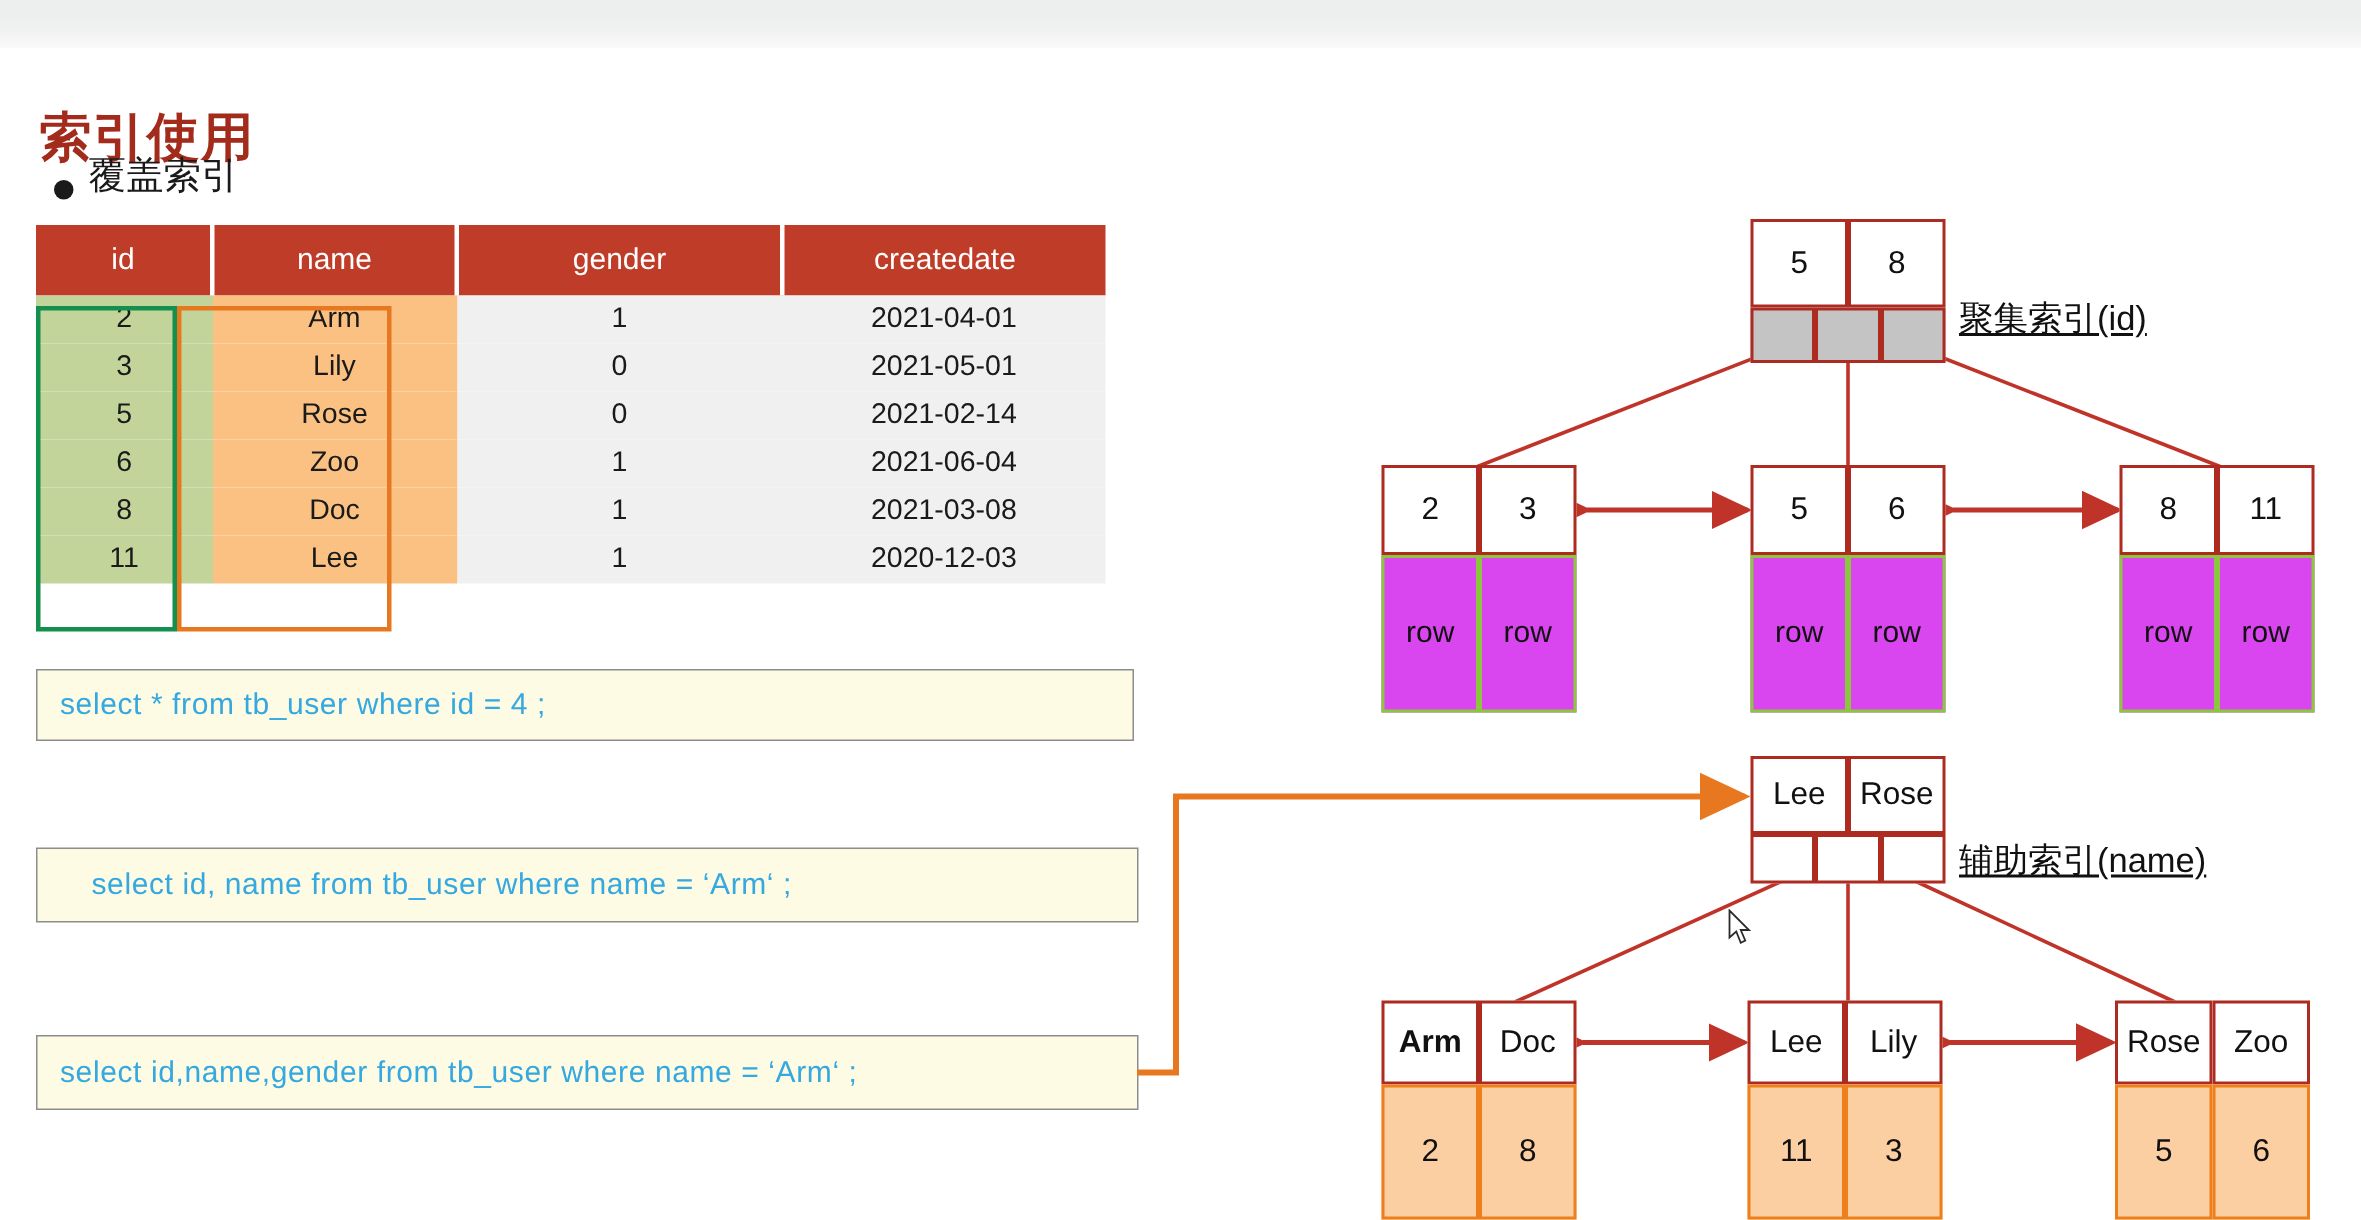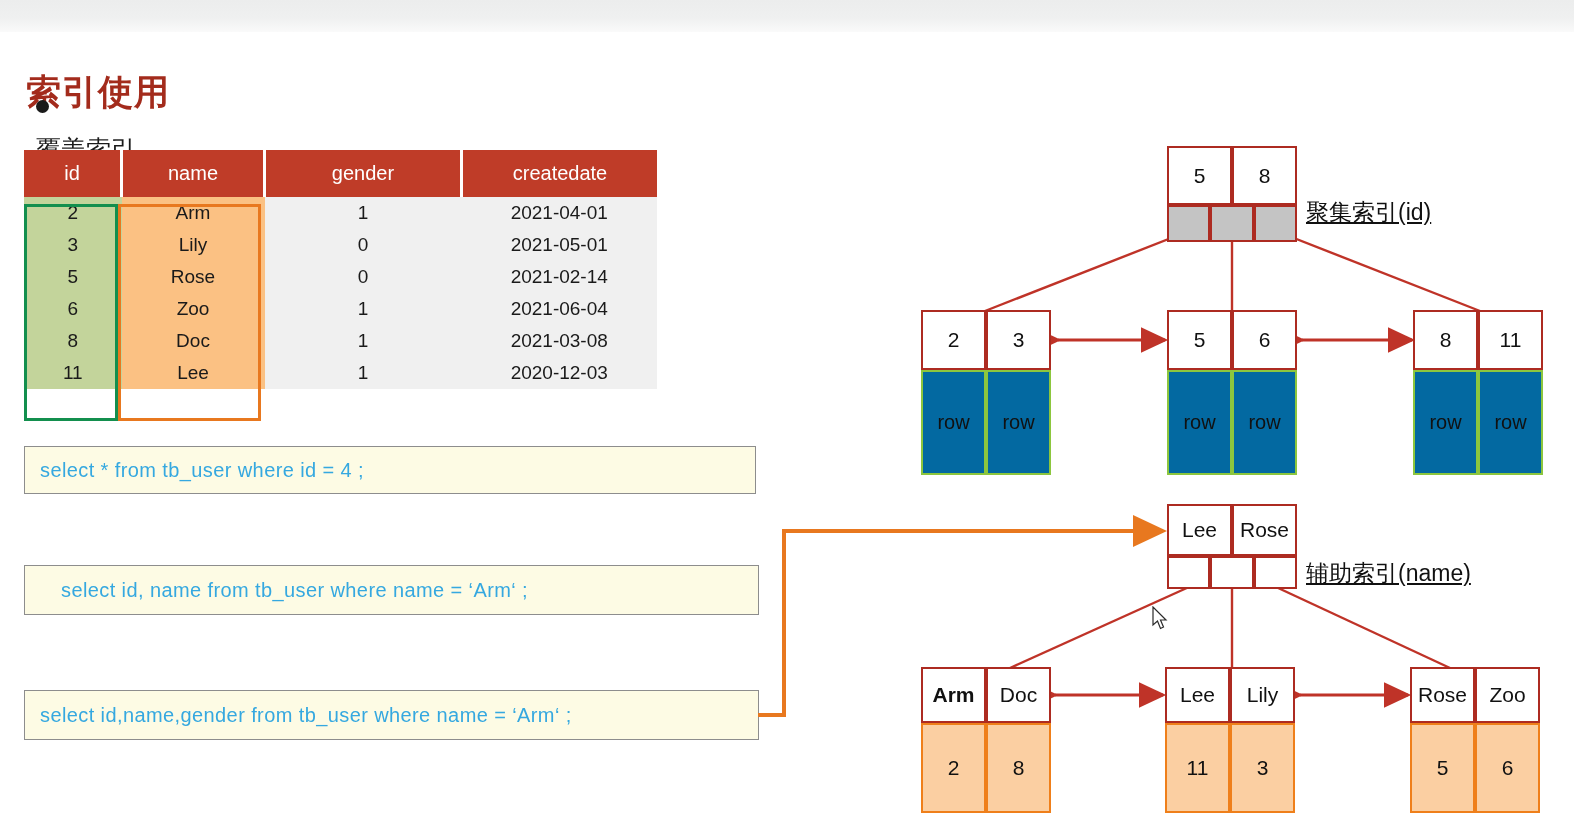--- a/index.html
+++ b/index.html
@@ -8,28 +8,28 @@
     background:#ffffff;
     font-family:"Liberation Sans","DejaVu Sans",sans-serif;
     color:#1a1a1a;
   }
   #topband{position:absolute;left:0;top:0;width:1574px;height:32px;
     background:linear-gradient(to bottom,#eceded 0%,#eff0f0 55%,#fafafa 100%);}
 
   
   #page-title{position:absolute;left:26px;top:26px;font-size:35px;font-weight:bold;
     color:#a32b1c;letter-spacing:1px;line-height:1;margin-top:48px;}
-  #bullet-row{position:absolute;left:36px;top:100px;display:flex;align-items:flex-start;gap:20px;flex-direction:column;}
+  #bullet-row{position:absolute;left:36px;top:100px;display:flex;align-items:flex-end;gap:10px;}
   #bullet-dot{width:13px;height:13px;border-radius:50%;background:#1a1a1a;display:block;}
   #bullet-text{font-size:25px;color:#1a1a1a;}
 
   
   #tbl{position:absolute;left:24px;top:150px;border-collapse:collapse;}
   #tbl th{background:#bf3c28;color:#ffffff;font-weight:normal;font-size:20px;
-    padding:12px 0;border-right:3px solid #ffffff;}
+    padding:12px 10px;border-right:3px solid #ffffff;}
   #tbl th:last-child{border-right:none;}
   #tbl td{font-size:19px;padding:5px 0;text-align:center;color:#1a1a1a;background:#f0f0f0;}
   #tbl td.c-id{background:#c3d49b;}
   #tbl td.c-name{background:#fbc183;}
   .w-id{width:96px;}.w-name{width:140px;}.w-gender{width:194px;}.w-date{width:194px;}
   #hl-id{position:absolute;left:24px;top:204px;width:94px;height:217px;
     border:3px solid #138f4e;box-sizing:border-box;pointer-events:none;}
   #hl-name{position:absolute;left:118px;top:204px;width:143px;height:217px;
     border:3px solid #e8781f;box-sizing:border-box;pointer-events:none;}
 
@@ -39,21 +39,21 @@
     color:#35a8e0;font-size:20px;letter-spacing:.4px;}
 
   
   #diagram{position:absolute;left:0;top:0;width:1574px;height:813px;pointer-events:none;}
   .node{position:absolute;box-sizing:border-box;display:flex;}
   .kcell{flex:1;border:2px solid #ad2b21;box-sizing:border-box;background:#ffffff;
     display:flex;align-items:center;justify-content:center;font-size:21px;color:#111;}
   .kcell.bold{font-weight:bold;}
   .pcell{flex:1;border:2px solid #ad2b21;box-sizing:border-box;background:#c4c4c4;}
   .pcell.white{background:#ffffff;}
-  .rowcell{flex:1;border:2px solid #8cc63e;box-sizing:border-box;background:#0369a1;
+  .rowcell{flex:1;border:2px solid #8cc63e;box-sizing:border-box;background:#d946ef;
     display:flex;align-items:center;justify-content:center;font-size:20px;color:#111;}
   .idcell{flex:1;border:2px solid #ef7f1a;box-sizing:border-box;background:#fbcfa2;
     display:flex;align-items:center;justify-content:center;font-size:21px;color:#111;}
   .dlabel{position:absolute;font-size:23px;color:#111;white-space:nowrap;text-decoration:underline;}
   #cursor{position:absolute;left:1152px;top:606px;width:18px;height:26px;}
 </style>
 </head>
 <body>
 
 <div id="topband"></div>

